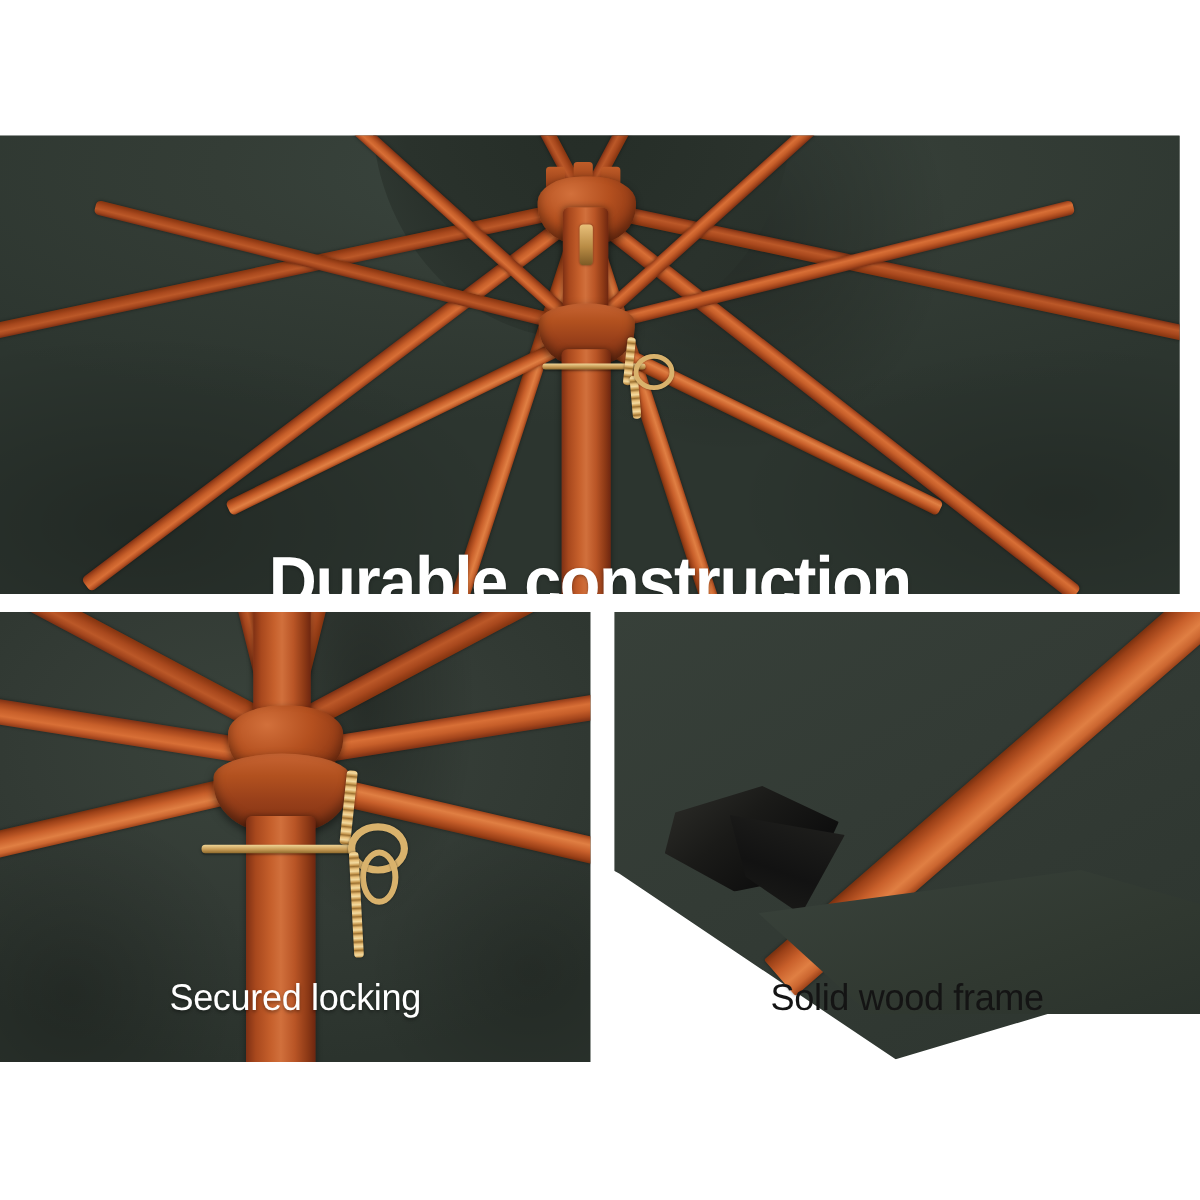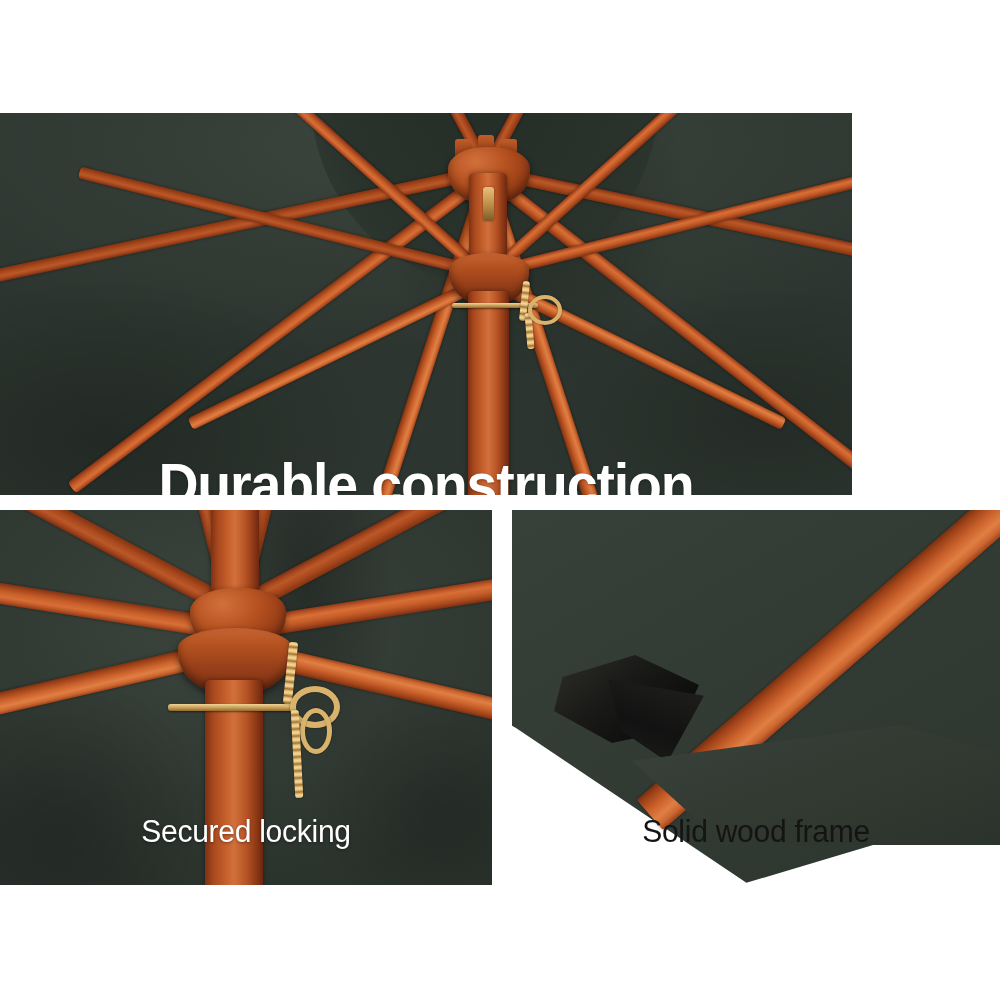--- a/index.html
+++ b/index.html
@@ -19,21 +19,21 @@
     height: 1000px;
     background: #ffffff;
   }
 
   
   .panel {
     position: absolute;
     overflow: hidden;
     background: #313a33;
   }
-  #panel-top   { left: 0;   top: 113px; width: 852px; height: 382px; }
+  #panel-top   { left: 0;   top: 113px; width: 983px; height: 382px; }
   #panel-left  { left: 0;   top: 510px; width: 492px;  height: 375px; }
   #panel-right { left: 512px; top: 510px; width: 488px; height: 375px; background:#ffffff; }
 
   
   .canopy {
     position: absolute;
     inset: 0;
     background:
       radial-gradient(ellipse 70% 55% at 50% 8%, #3b4740 0%, #343d36 45%, #2c352f 100%);
   }

